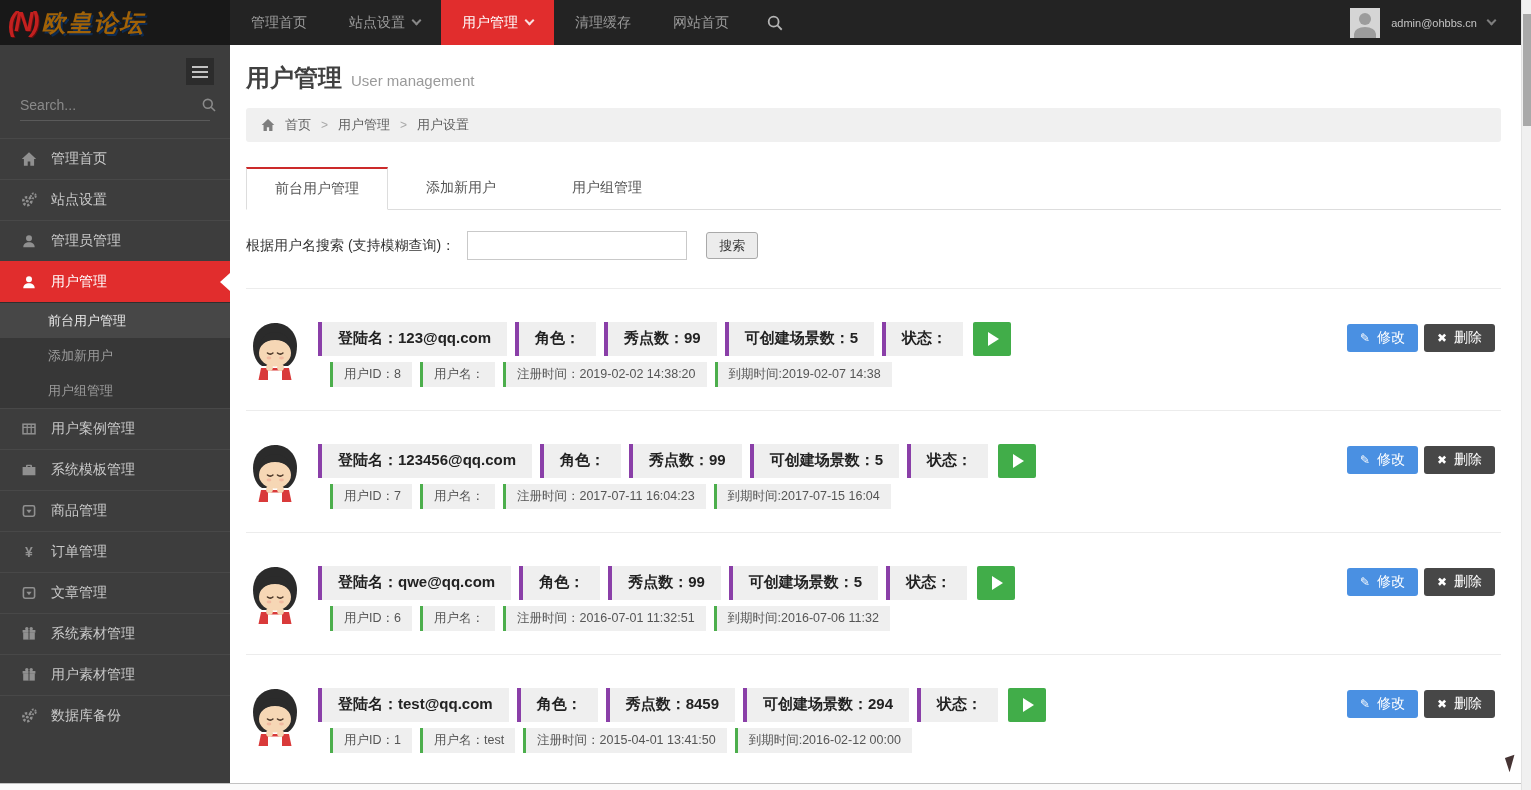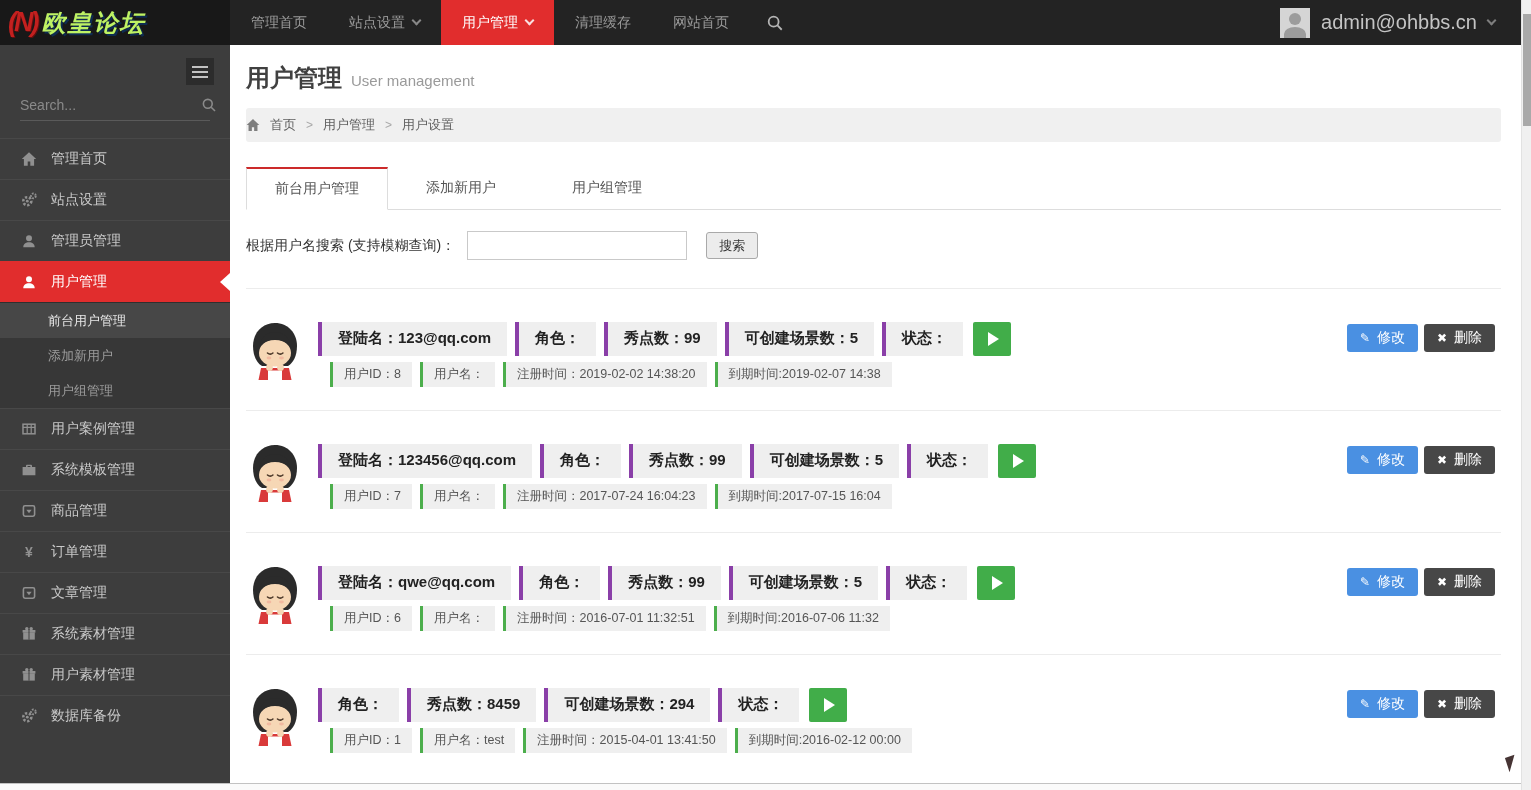--- a/index.html
+++ b/index.html
@@ -3,31 +3,31 @@
 <meta charset="utf-8">
 <style>
   * { margin:0; padding:0; box-sizing:border-box; }
   html,body { width:1531px; height:790px; }
   body { font-family:"Liberation Sans","DejaVu Sans",sans-serif; background:#fff; position:relative; overflow:hidden; }
 
   
   .topbar { position:absolute; top:0; left:0; width:1531px; height:45px; background:#232323; display:flex; align-items:stretch; z-index:5; }
   .logo { width:230px; background:#181818; display:flex; align-items:center; padding-left:8px; gap:5px; flex:none; cursor:pointer; }
   .logo-mark { color:#c3201f; font-weight:bold; font-size:27px; font-style:italic; letter-spacing:-3px; text-shadow:1px 1px 0 #5d0f0f; }
-  .logo-text { color:#bef264; font-size:24px; font-weight:bold; letter-spacing:2px; font-style:italic; text-shadow:2px 2px 0 #0d2b52; }
+  .logo-text { color:#a16207; font-size:24px; font-weight:bold; letter-spacing:2px; font-style:italic; text-shadow:2px 2px 0 #0d2b52; }
   .nav { display:flex; }
   .nav-item { color:#9a9a9a; font-size:14px; padding:0 21px; display:flex; align-items:center; gap:8px; cursor:pointer; white-space:nowrap; }
   .nav-item.active { background:#e12d2d; color:#fff; }
   .chev { width:7px; height:7px; border-right:2px solid currentColor; border-bottom:2px solid currentColor; transform:rotate(45deg); margin-top:-4px; display:inline-block; opacity:.85; }
   .nav-search { padding:0 16px; display:flex; align-items:center; color:#b5b5b5; cursor:pointer; }
   .topbar-right { margin-left:auto; display:flex; align-items:center; padding-right:36px; gap:11px; cursor:pointer; }
   .tb-avatar { width:30px; height:30px; background:#d5d5d5; position:relative; overflow:hidden; flex:none; }
   .tb-avatar .head { position:absolute; left:9px; top:5px; width:12px; height:12px; border-radius:50%; background:#9c9c9c; }
   .tb-avatar .bust { position:absolute; left:4px; top:19px; width:22px; height:14px; border-radius:50% 50% 0 0; background:#9c9c9c; }
-  .tb-email { color:#c4c4c4; font-size:20px; }
+  .tb-email { color:#c4c4c4; font-size:11px; }
   .tb-caret { color:#8f8f8f; }
 
   
   .sidebar { position:absolute; top:45px; left:0; width:230px; height:738px; background:#3d3d3d; overflow:hidden; z-index:4; }
   .burger { width:28px; height:27px; background:#2c2c2c; margin:13px 16px 0 auto; display:flex; flex-direction:column; justify-content:center; align-items:center; gap:3px; cursor:pointer; }
   .burger span { width:16px; height:2px; background:#c2c2c2; }
   .sb-search { margin:12px 20px 0 20px; border-bottom:1px solid #5a5a5a; display:flex; align-items:center; padding-bottom:7px; }
   .sb-search input { flex:1; background:transparent; border:none; outline:none; color:#bbb; font-size:14px; font-family:inherit; }
   .sb-search input::placeholder { color:#8a8a8a; }
   .sb-search .ico { color:#8a8a8a; }
@@ -41,21 +41,21 @@
   .menu-item.active::after { content:''; position:absolute; right:0; top:50%; margin-top:-9px; border-top:9px solid transparent; border-bottom:9px solid transparent; border-right:10px solid #fff; }
   .submenu { background:#373737; border-top:1px solid #2f2f2f; }
   .submenu-item { height:35px; display:flex; align-items:center; padding-left:48px; color:#9c9c9c; font-size:13px; cursor:pointer; }
   .submenu-item.active { background:#474747; color:#e8e8e8; }
 
   
   .main { position:absolute; left:230px; top:45px; width:1291px; height:738px; background:#fff; padding:0 20px 0 16px; overflow:hidden; }
   .page-head { margin-top:17px; display:flex; align-items:baseline; gap:9px; }
   .page-title { font-size:24px; color:#404040; font-weight:600; }
   .page-sub { font-size:15px; color:#9a9a9a; }
-  .breadcrumb { margin-top:14px; height:34px; background:#f0f0f0; border-radius:3px; display:flex; align-items:center; padding:0 0; gap:10px; font-size:13px; color:#5f5f5f; }
+  .breadcrumb { margin-top:14px; height:34px; background:#f0f0f0; border-radius:3px; display:flex; align-items:center; padding:0 15px; gap:10px; font-size:13px; color:#5f5f5f; }
   .bc-home { width:14px; height:14px; color:#7e7e7e; display:inline-flex; }
   .bc-sep { color:#a8a8a8; font-size:12px; }
   .bc-link { cursor:pointer; }
 
   .tabs { margin-top:25px; border-bottom:1px solid #ddd; display:flex; height:43px; align-items:stretch; }
   .tab { font-size:14px; color:#555; display:flex; align-items:center; padding:0 38px; cursor:pointer; }
   .tab.active { border:1px solid #ddd; border-top:2px solid #cc2a2a; border-bottom:1px solid #fff; margin-bottom:-1px; background:#fff; padding:0 28px; }
 
   .search-row { margin-top:21px; display:flex; align-items:center; }
   .search-label { font-size:14px; color:#333; }
@@ -378,21 +378,21 @@
         <span class="pill1">秀点数：99</span>
         <span class="pill1">可创建场景数：5</span>
         <span class="pill1">状态：</span>
         <span class="play-btn">
             <span class="play-tri"></span>
           </span>
       </div>
       <div class="line2">
         <span class="pill2">用户ID：7</span>
         <span class="pill2">用户名：</span>
-        <span class="pill2">注册时间：2017-07-24 16:04:23</span>
+        <span class="pill2">注册时间：2017-07-11 16:04:23</span>
         <span class="pill2">到期时间:2017-07-15 16:04</span>
       </div>
     </div>
     <div class="row-actions">
       <button class="btn btn-edit">
           <span class="bico">✎</span>
           <span>修改</span>
         </button>
       <button class="btn btn-del">
           <span class="bico">✖</span>
@@ -434,20 +434,21 @@
         </button>
     </div>
   </div>
 
   <div class="user-row last">
     <svg class="u-avatar">
         <use href="#i-avatar"></use>
       </svg>
     <div class="u-lines">
       <div class="line1">
+        <span class="pill1">登陆名：test@qq.com</span>
         <span class="pill1">角色：</span>
         <span class="pill1">秀点数：8459</span>
         <span class="pill1">可创建场景数：294</span>
         <span class="pill1">状态：</span>
         <span class="play-btn">
             <span class="play-tri"></span>
           </span>
       </div>
       <div class="line2">
         <span class="pill2">用户ID：1</span>

